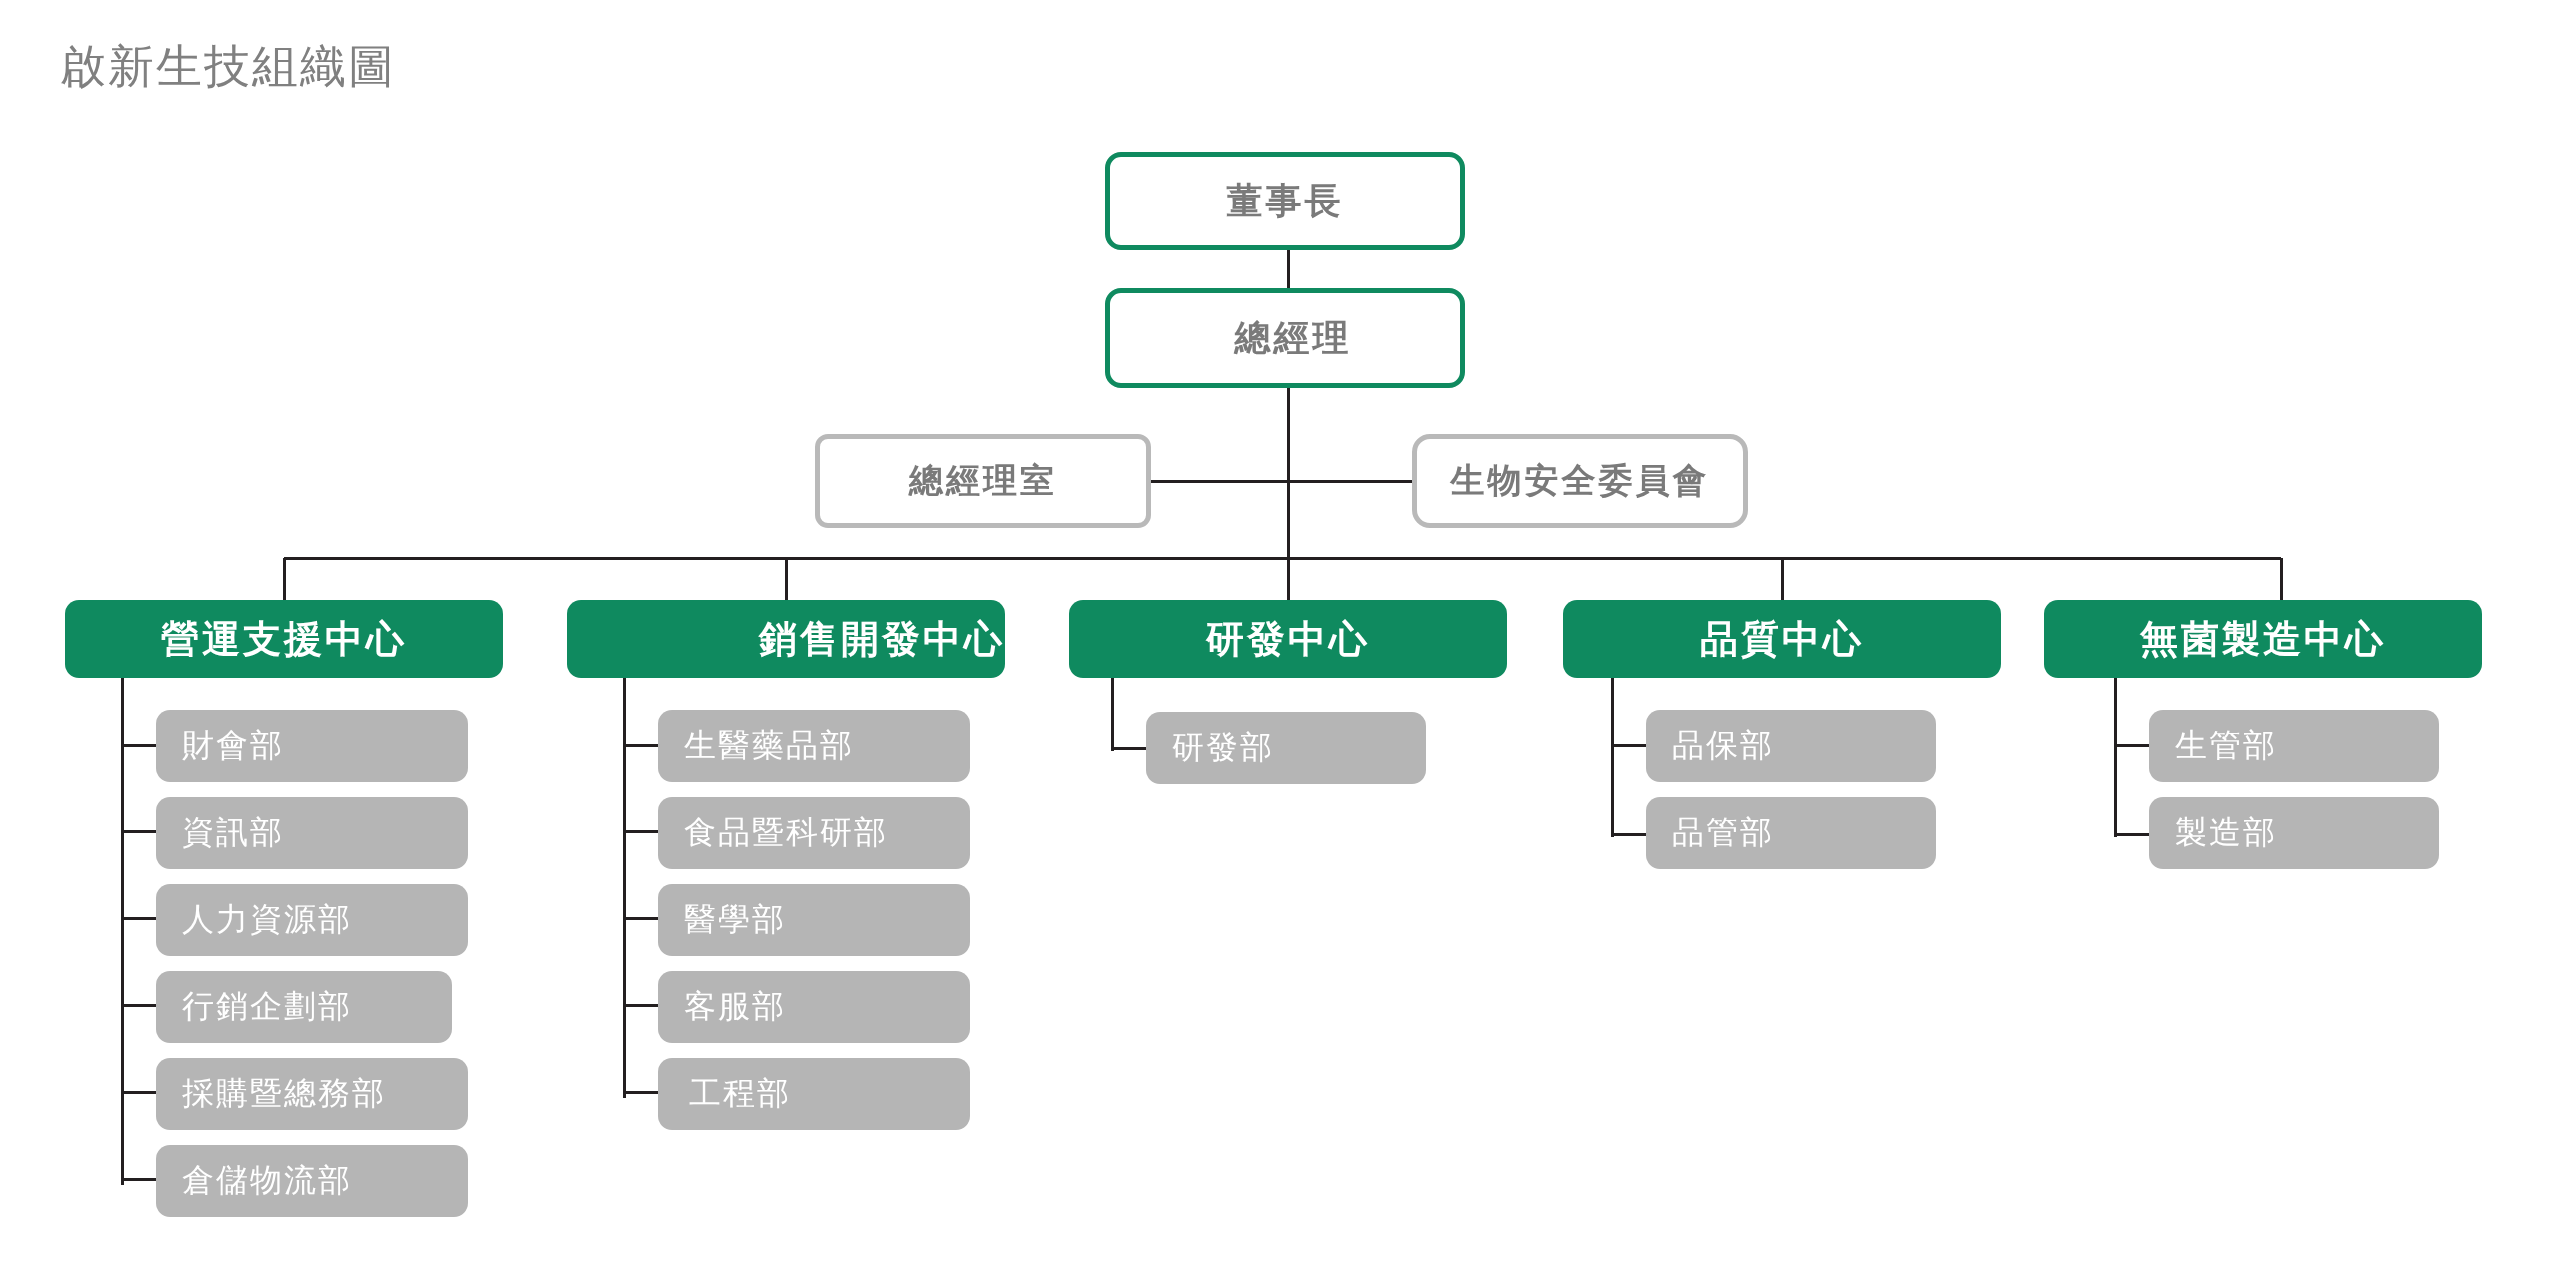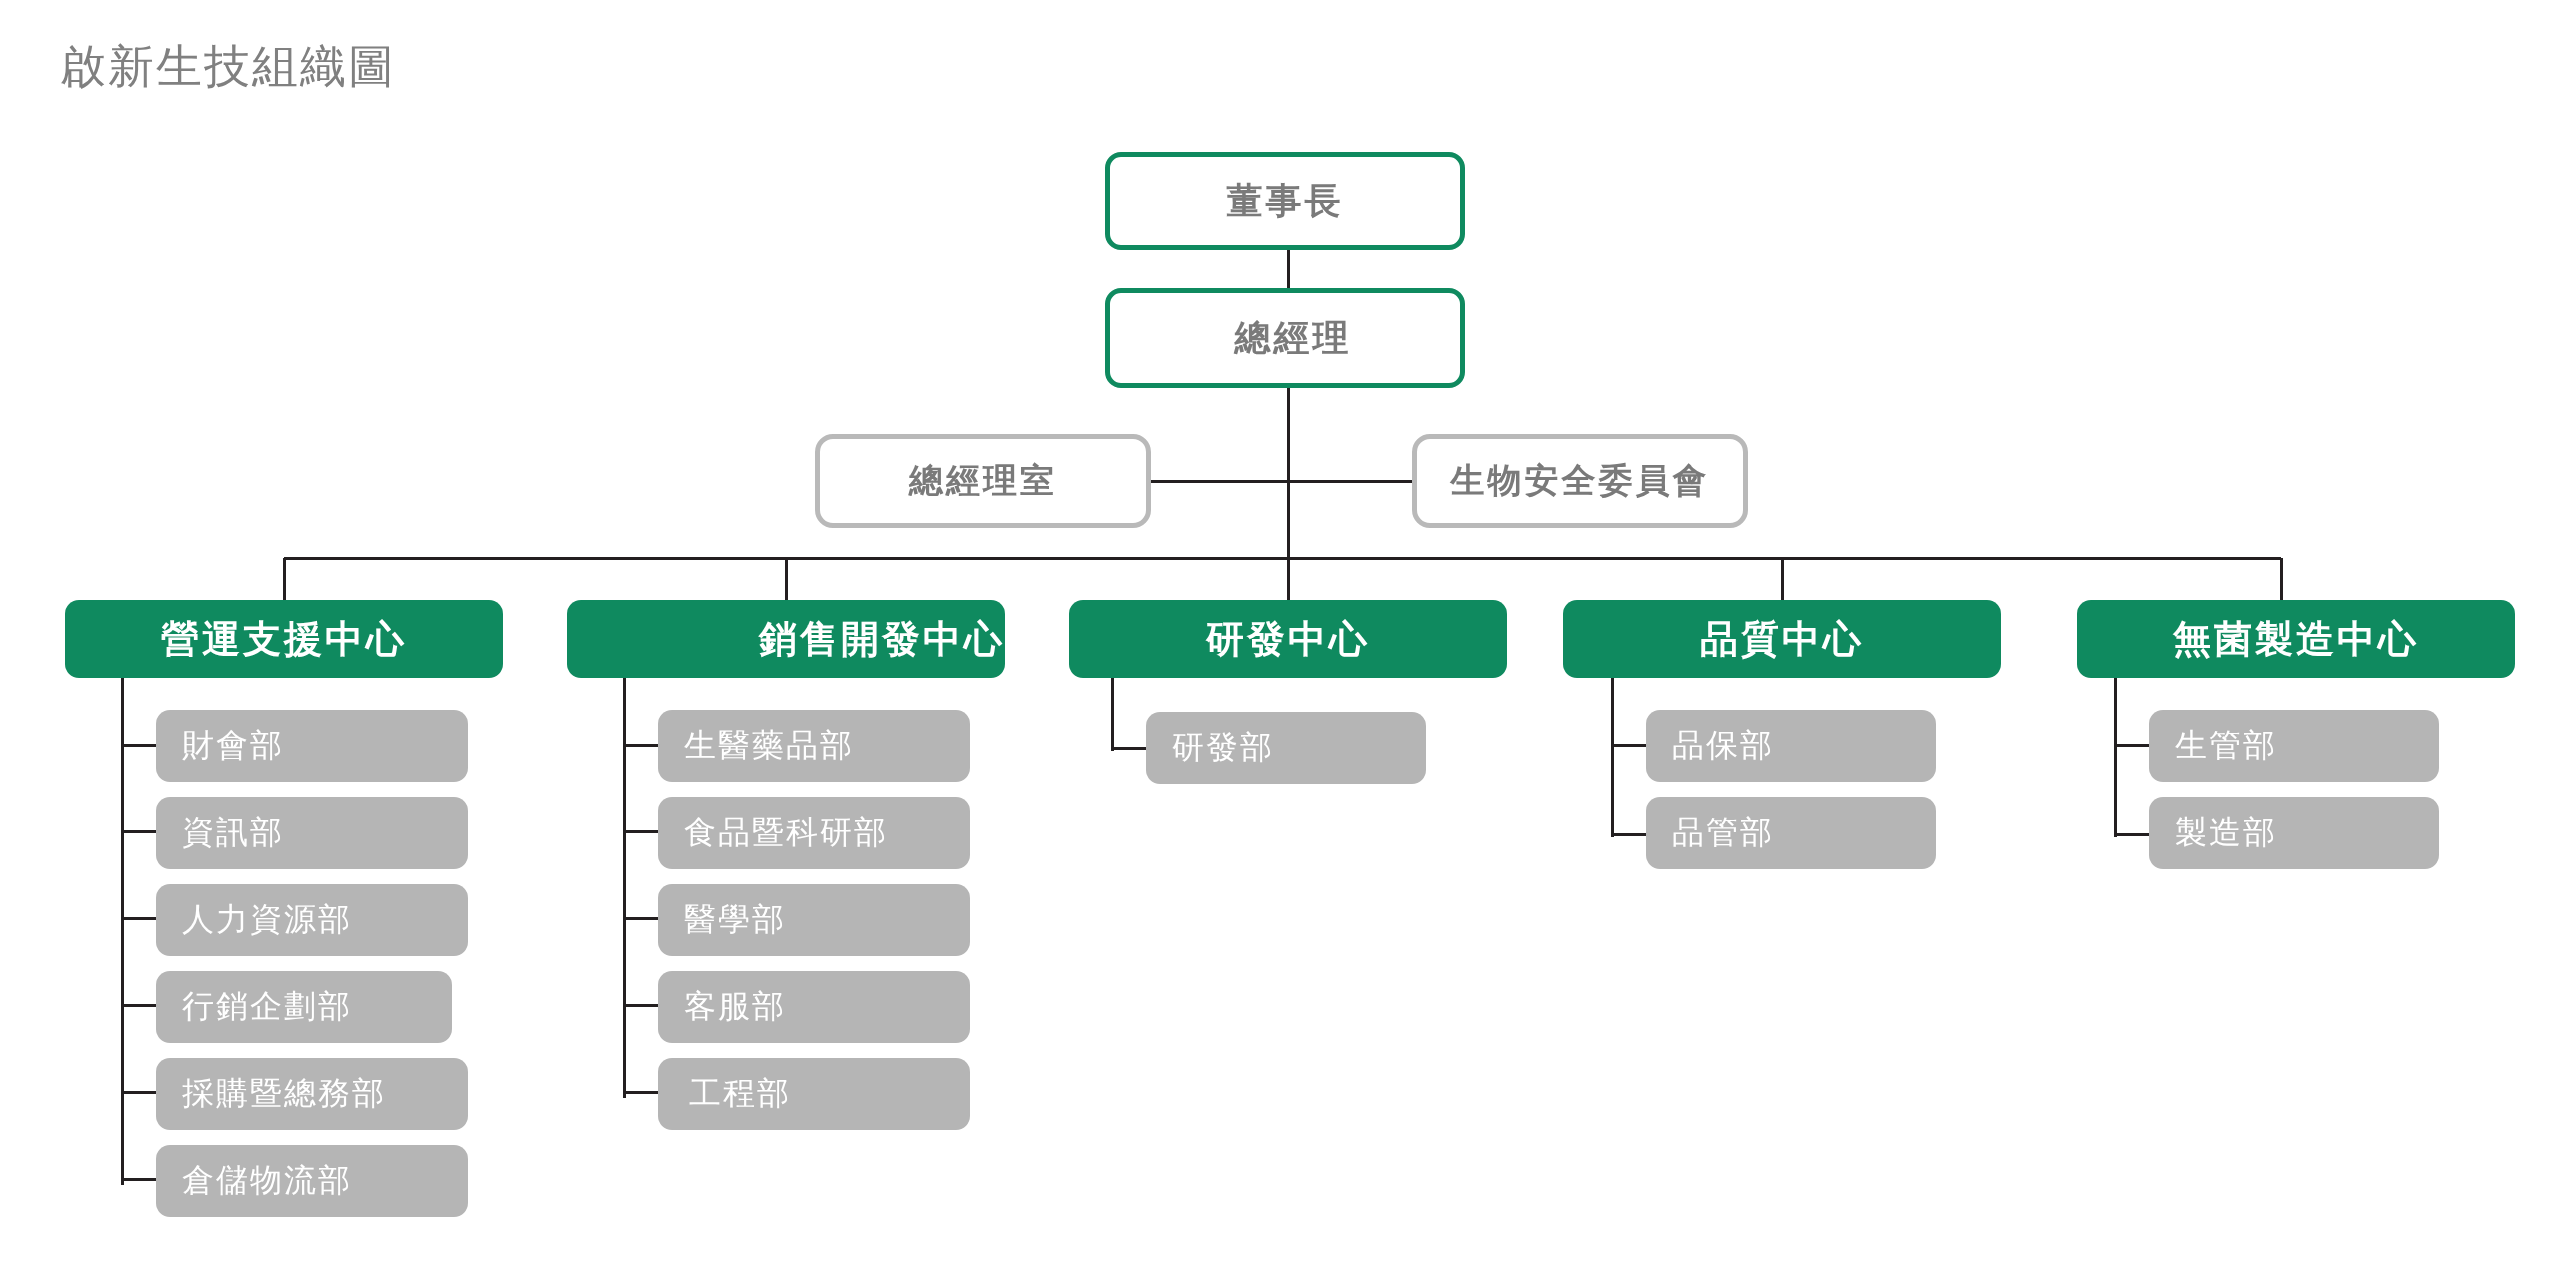--- a/index.html
+++ b/index.html
@@ -158,21 +158,21 @@
   </svg>
 
   <div class="node node-exec" style="left:1105px; top:152px; width:360px; height:98px;">
     <span>董事長</span>
   </div>
 
   <div class="node node-exec" style="left:1105px; top:288px; width:360px; height:100px;padding-left:16px;">
     <span>總經理</span>
   </div>
 
-  <div class="node node-staff" style="left:815px; top:434px; width:336px; height:94px;">
+  <div class="node node-staff" style="left:815px; top:434px; width:336px; height:94px;border-radius:13px;">
     <span>總經理室</span>
   </div>
 
   <div class="node node-staff" style="left:1412px; top:434px; width:336px; height:94px;">
     <span>生物安全委員會</span>
   </div>
 
   <div class="node node-center" style="left:65px; top:600px; width:438px; height:78px;">
     <span>營運支援中心</span>
   </div>
@@ -182,21 +182,21 @@
   </div>
 
   <div class="node node-center" style="left:1069px; top:600px; width:438px; height:78px;">
     <span>研發中心</span>
   </div>
 
   <div class="node node-center" style="left:1563px; top:600px; width:438px; height:78px;">
     <span>品質中心</span>
   </div>
 
-  <div class="node node-center" style="left:2044px; top:600px; width:438px; height:78px;margin-left:33px;">
+  <div class="node node-center" style="left:2044px; top:600px; width:438px; height:78px;">
     <span>無菌製造中心</span>
   </div>
 
   <div class="node node-dept" style="left:156px; top:710px; width:312px; height:72px;">
     <span>財會部</span>
   </div>
   <div class="node node-dept" style="left:156px; top:797px; width:312px; height:72px;">
     <span>資訊部</span>
   </div>
   <div class="node node-dept" style="left:156px; top:884px; width:312px; height:72px;">

